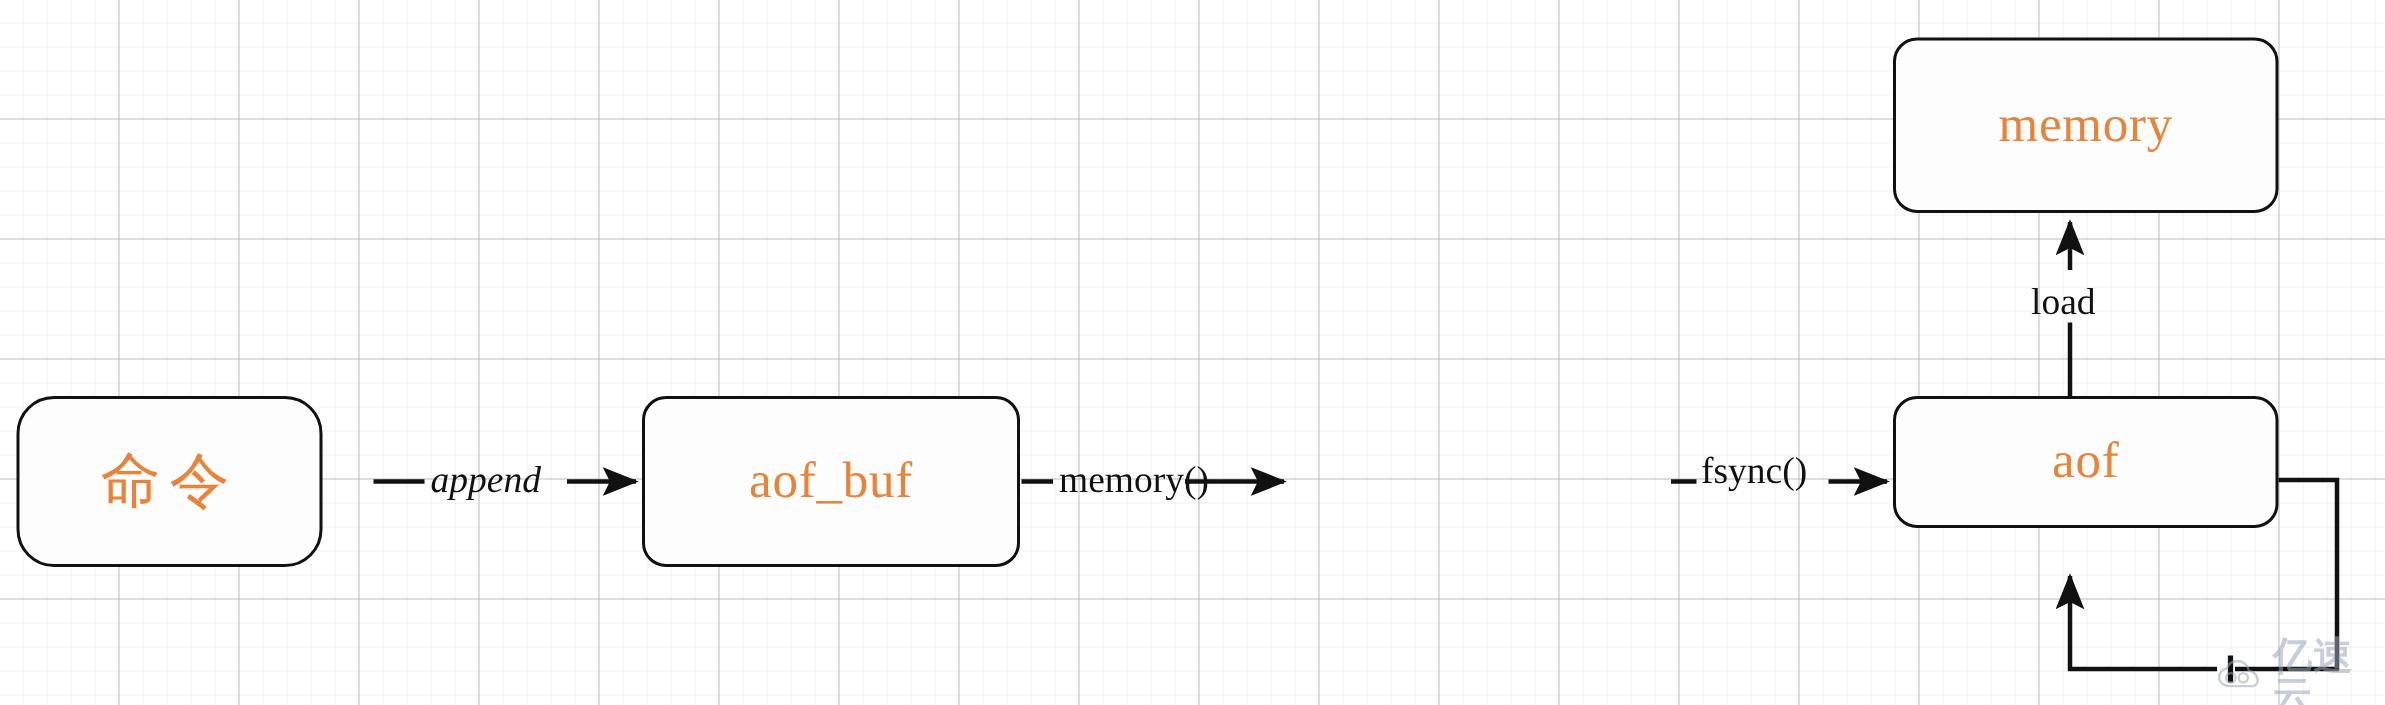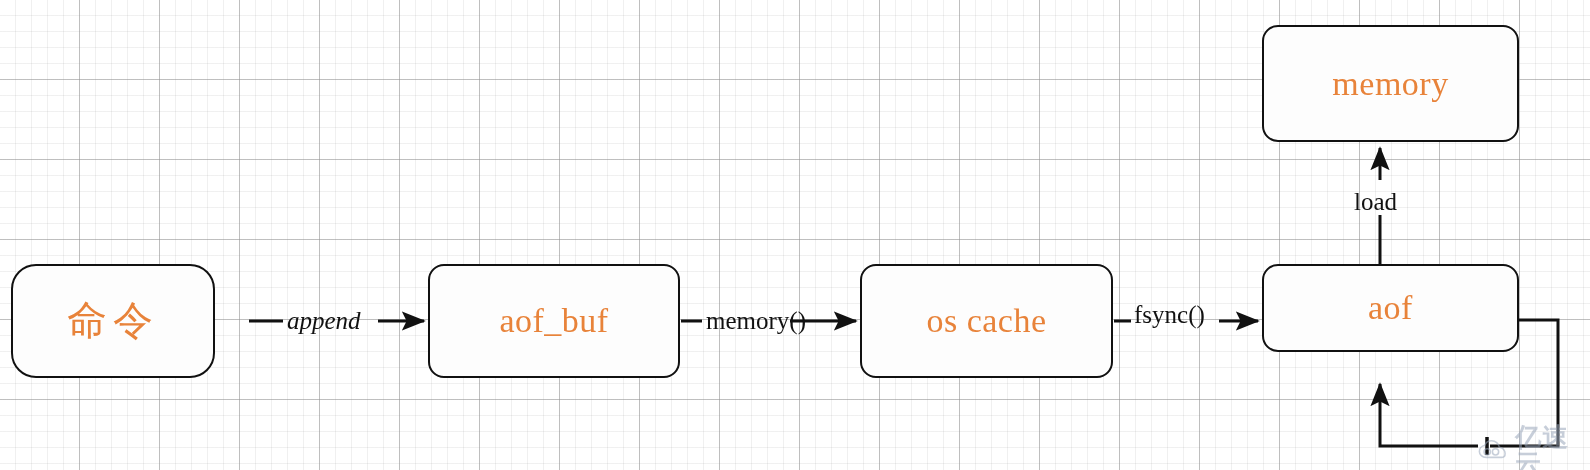--- a/index.html
+++ b/index.html
@@ -119,23 +119,20 @@
   </svg>
 
   <div class="node" style="left:11px; top:264px; width:204px; height:114px;border-radius:25px;">
     <span class="node-label cjk">命令</span>
   </div>
 
   <div class="node" style="left:428px; top:264px; width:252px; height:114px;">
     <span class="node-label">aof_buf</span>
   </div>
 
-  <div class="node" style="left:860px; top:264px; width:253px; height:114px;">
-    <span class="node-label">os cache</span>
-  </div>
 
   <div class="node" style="left:1262px; top:264px; width:257px; height:88px;">
     <span class="node-label">aof</span>
   </div>
 
   <div class="node" style="left:1262px; top:25px; width:257px; height:117px;">
     <span class="node-label">memory</span>
   </div>
 
   <div class="edge-label" style="left:285px; top:308px;font-style:italic;">append</div>

